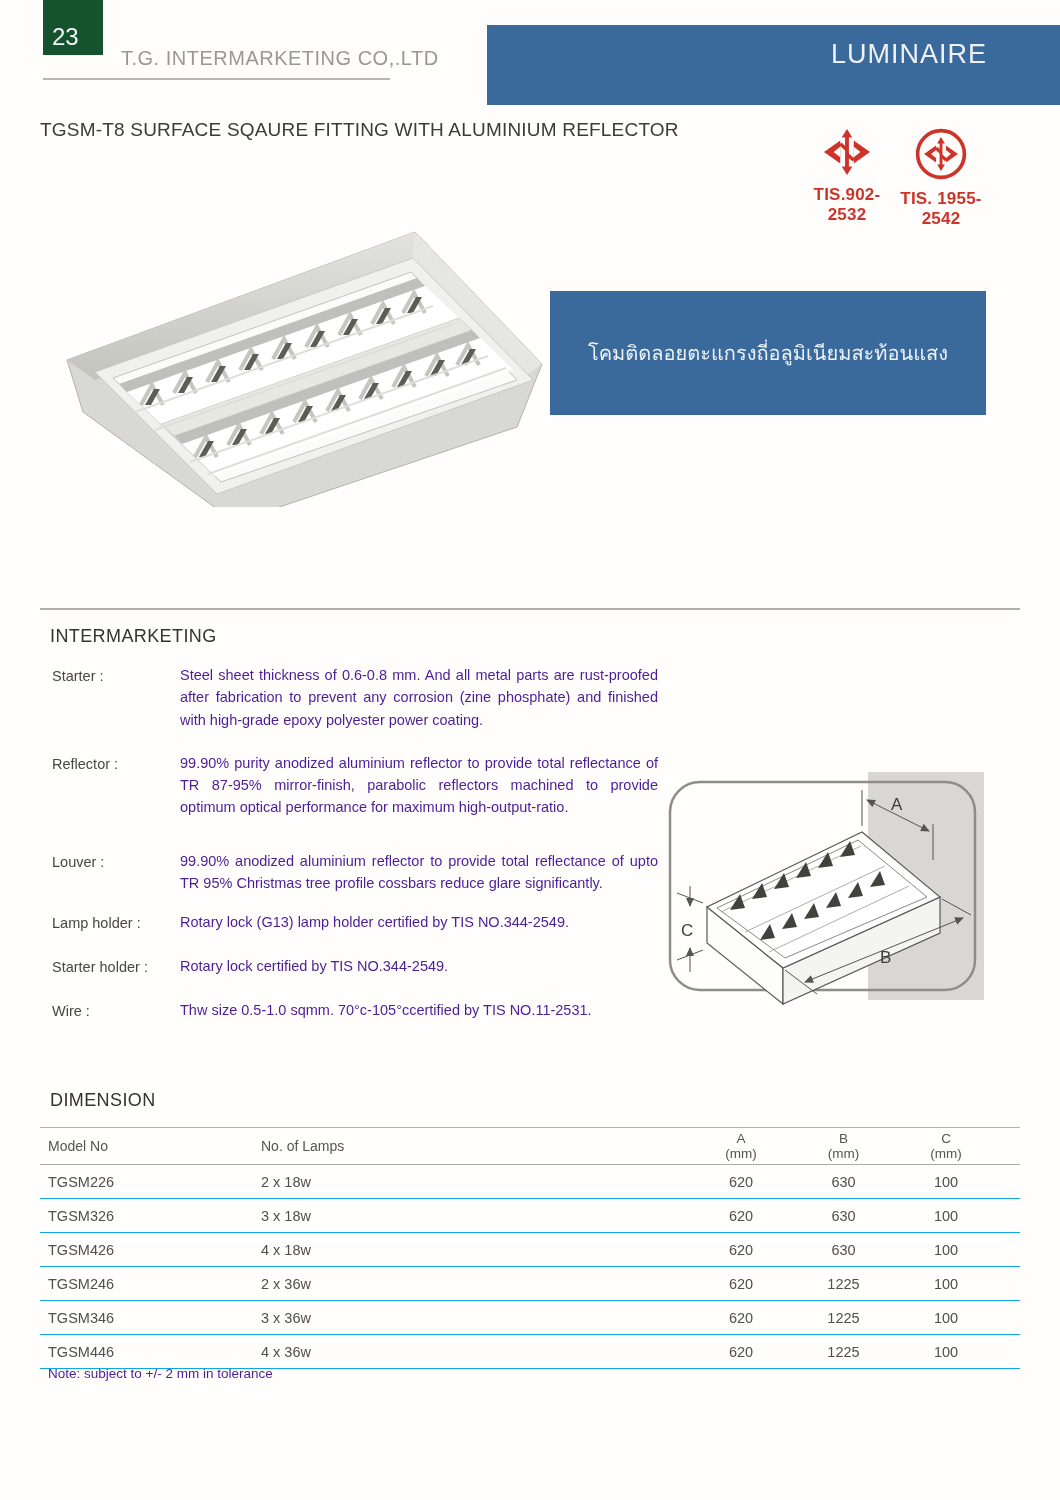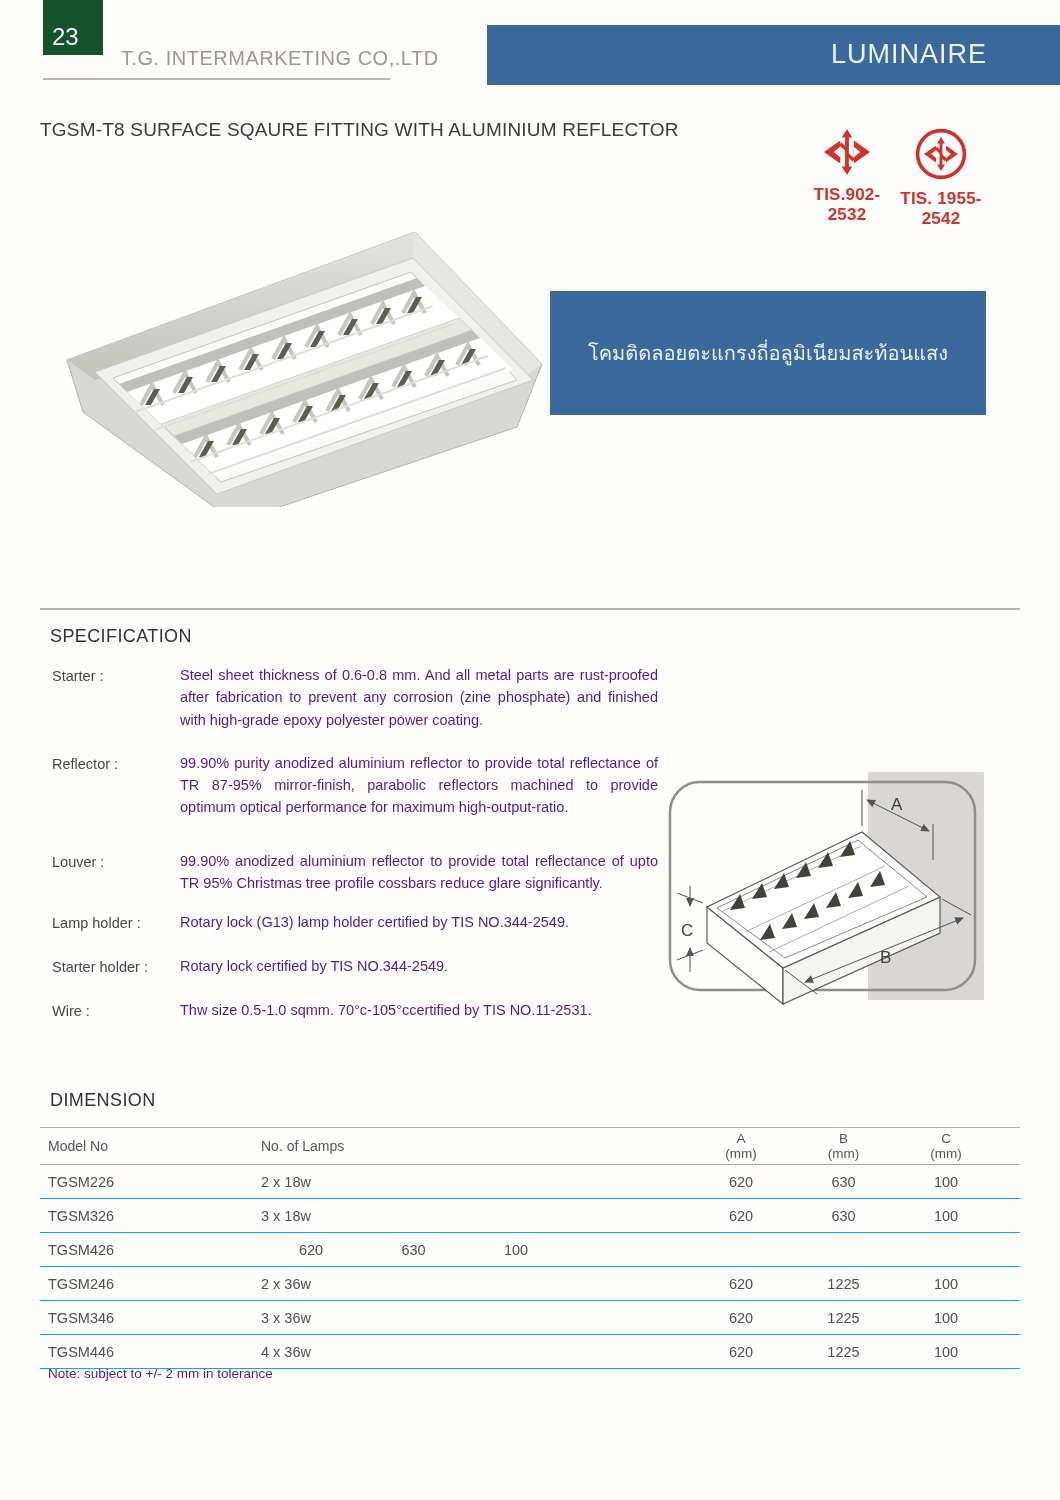--- a/index.html
+++ b/index.html
@@ -3,21 +3,21 @@
 <meta charset="utf-8">
 <style>
   html,body{margin:0;padding:0;background:#e9e9e9;}
   .page{position:relative;width:1060px;height:1500px;background:#fffefd;margin:0 auto;
         font-family:"Liberation Sans","DejaVu Sans",sans-serif;overflow:hidden;}
   
   .pagenum-box{position:absolute;left:43px;top:0;width:60px;height:55px;background:#14532d;}
   .pagenum{position:absolute;left:9px;bottom:4px;color:#f2f5f9;font-size:24px;}
   .company{position:absolute;left:121px;top:47px;font-size:20px;color:#9b9795;letter-spacing:.5px;}
   .header-underline{position:absolute;left:43px;top:78px;width:347px;height:2px;background:#b9b5b2;}
-  .lum-banner{position:absolute;left:487px;top:25px;width:573px;height:60px;background:#3a699b;}
+  .lum-banner{position:absolute;left:487px;top:25px;width:573px;height:80px;background:#3a699b;}
   .lum-banner span{position:absolute;right:73px;top:14px;color:#eef2f7;font-size:27px;letter-spacing:1px;}
   
   .title{position:absolute;left:40px;top:119px;font-size:19px;color:#3b3b3b;letter-spacing:.2px;}
   .cert{position:absolute;top:128px;text-align:center;}
   .cert-1{left:804px;width:86px;}
   .cert-2{left:893px;width:96px;}
   .cert .label{display:block;margin-top:5px;font-size:17px;color:#ce3329;font-weight:bold;letter-spacing:.2px;}
   
   .product-svg{position:absolute;left:45px;top:222px;}
   .thai-banner{position:absolute;left:550px;top:291px;width:436px;height:124px;background:#3a699b;
@@ -147,21 +147,21 @@
       <use href="#blade" x="414" y="140"></use>
 
     <path d="M90,190 L388,84 M110,208 L408,102 M145,240 L443,134 M163,252 L461,146" stroke="#dededa" stroke-width="2" fill="none"></path>
   </svg>
 
   <div class="thai-banner">
     <span>โคมติดลอยตะแกรงถี่อลูมิเนียมสะท้อนแสง</span>
   </div>
 
   <div class="rule"></div>
-  <div class="spec-heading">SPECIFICATION</div>
+  <div class="spec-heading">INTERMARKETING</div>
 
   <div class="spec-list">
     <div class="spec-item mb21">
       <div class="lab">Starter :</div>
       <div class="txt">Steel sheet thickness of 0.6-0.8 mm. And all metal parts are rust-proofed after fabrication to prevent any corrosion (zine phosphate) and finished with high-grade epoxy polyester power coating.</div>
     </div>
     <div class="spec-item mb22">
       <div class="lab">Reflector :</div>
       <div class="txt">99.90% purity anodized aluminium reflector to provide total reflectance of TR 87-95% mirror-finish, parabolic reflectors machined to provide optimum optical performance for maximum high-output-ratio.</div>
     </div>
@@ -260,20 +260,21 @@
     </div>
     <div class="trow">
       <div class="c-model">TGSM326</div>
       <div class="c-lamps">3 x 18w</div>
       <div class="c-a">620</div>
       <div class="c-b">630</div>
       <div class="c-c">100</div>
     </div>
     <div class="trow">
       <div class="c-model">TGSM426</div>
+      <div class="c-lamps">4 x 18w</div>
       <div class="c-a">620</div>
       <div class="c-b">630</div>
       <div class="c-c">100</div>
     </div>
     <div class="trow">
       <div class="c-model">TGSM246</div>
       <div class="c-lamps">2 x 36w</div>
       <div class="c-a">620</div>
       <div class="c-b">1225</div>
       <div class="c-c">100</div>

